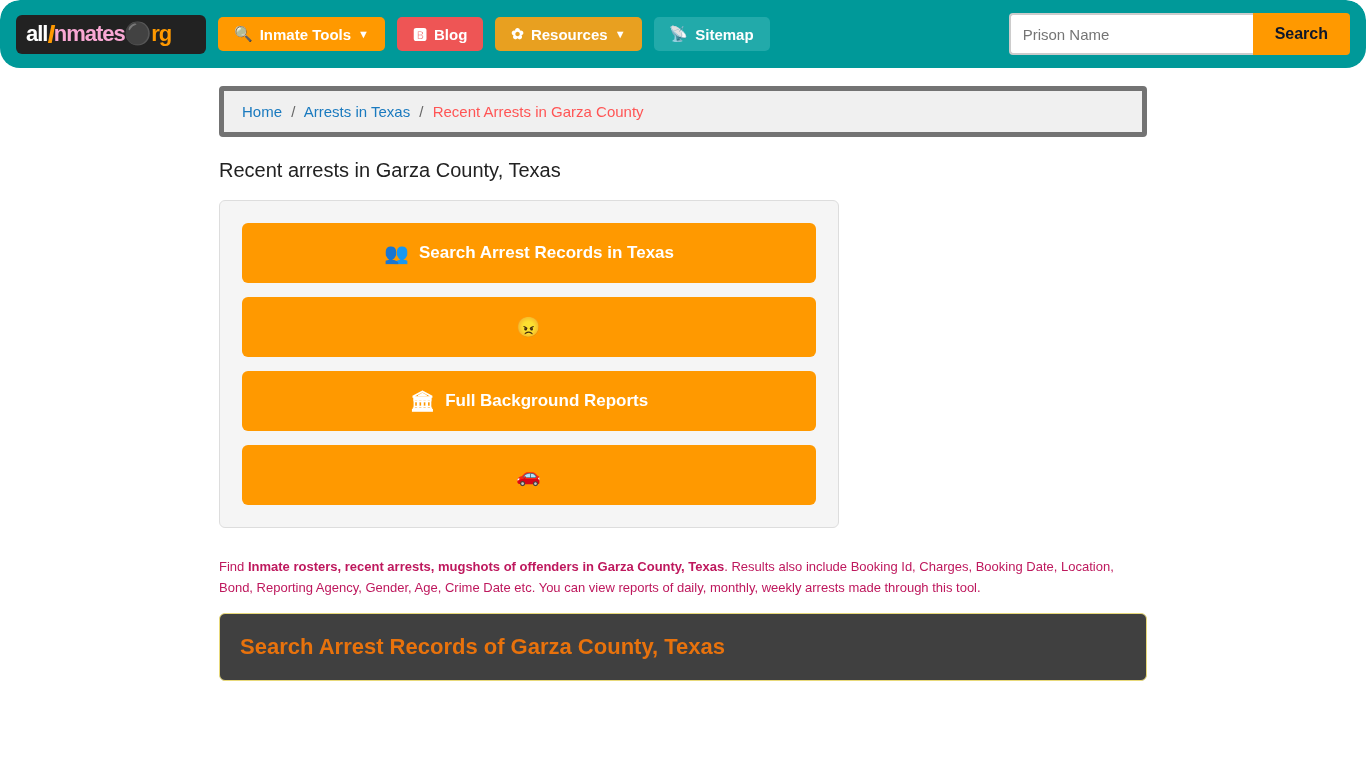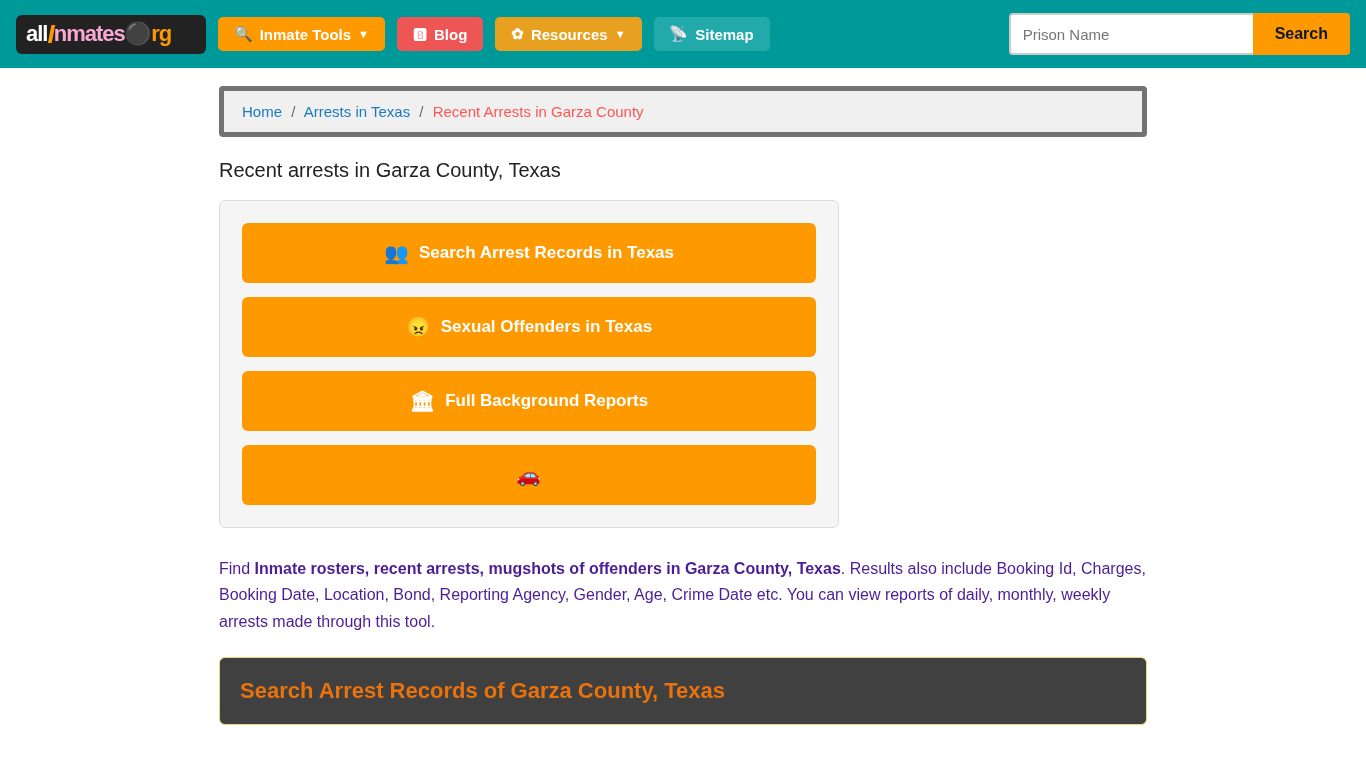--- a/index.html
+++ b/index.html
@@ -1,15 +1,15 @@
 <!DOCTYPE html>
 <html><head>
   <meta charset="utf-8">
   <style>
-    * { margin: 0; padding: 0; box-sizing: border-box; }
+    * { margin: 0; padding: 0; box-sizing: border-box; border-radius: 20px; }
     body { font-family: Arial, sans-serif; background: #fff; font-size: 16px; color: #333; }
 
     
     .header {
       background: #009999;
       display: flex;
       align-items: center;
       padding: 10px 16px;
       gap: 12px;
       height: 68px;
@@ -129,24 +129,24 @@
       display: flex;
       align-items: center;
       justify-content: center;
       gap: 10px;
       width: 100%;
     }
     .orange-btn .btn-icon { font-size: 20px; }
 
     
     .description {
-      font-size: 16px;
+      font-size: 13px;
       line-height: 1.65;
-      color: #4c1d95;
-      margin-bottom: 22px;
+      color: #be185d;
+      margin-bottom: 14px;
     }
     .description strong { font-weight: bold; }
 
     
     .search-section-box {
       background: #404040;
       border: 1px solid #e8d97a;
       border-radius: 6px;
       padding: 20px 20px;
     }
@@ -215,21 +215,20 @@
 
   <div class="btn-card">
 
     <button class="orange-btn">
       <span class="btn-icon">👥</span>
       <span>Search Arrest Records in Texas</span>
     </button>
 
     <button class="orange-btn">
       <span class="btn-icon">😠</span>
-      <span>Sexual Offenders in Texas</span>
     </button>
 
     <button class="orange-btn">
       <span class="btn-icon">🏛</span>
       <span>Full Background Reports</span>
     </button>
 
     <button class="orange-btn">
       <span class="btn-icon">🚗</span>
     </button>

